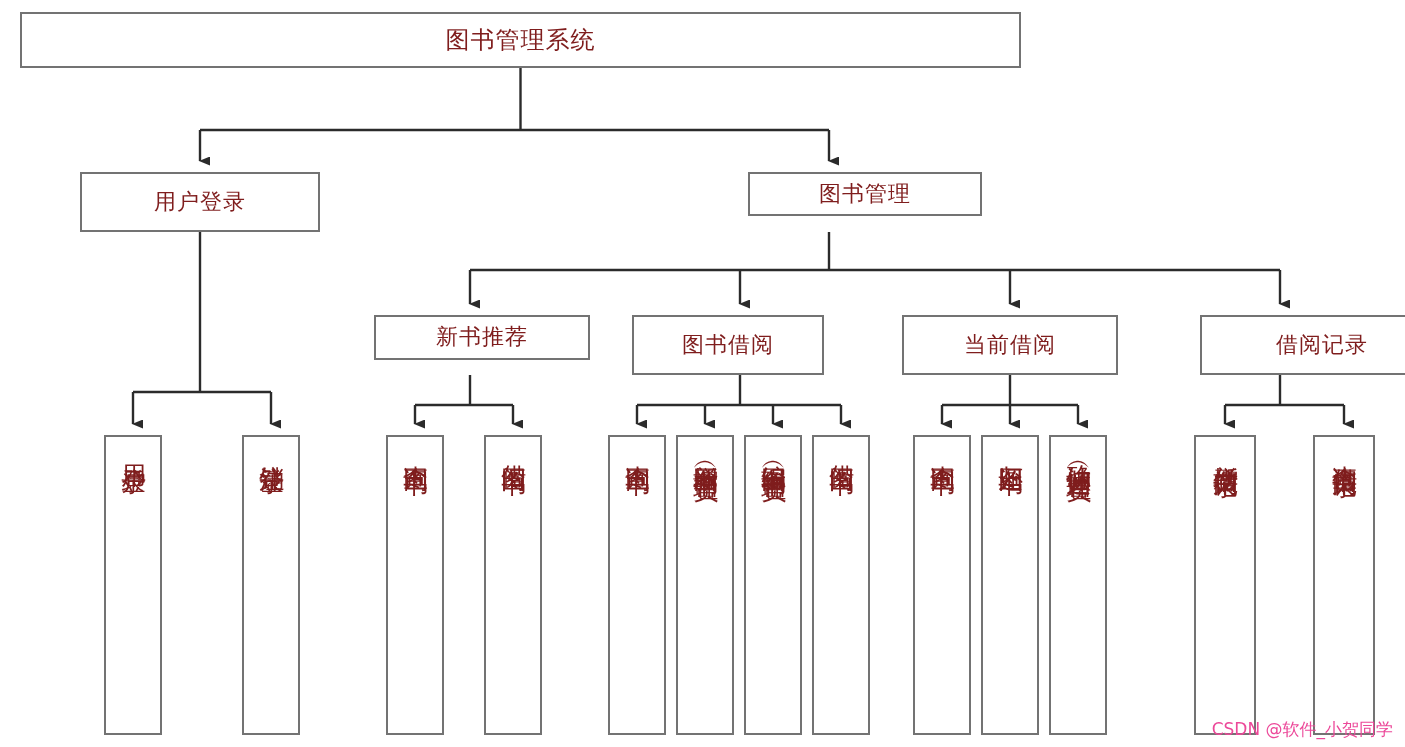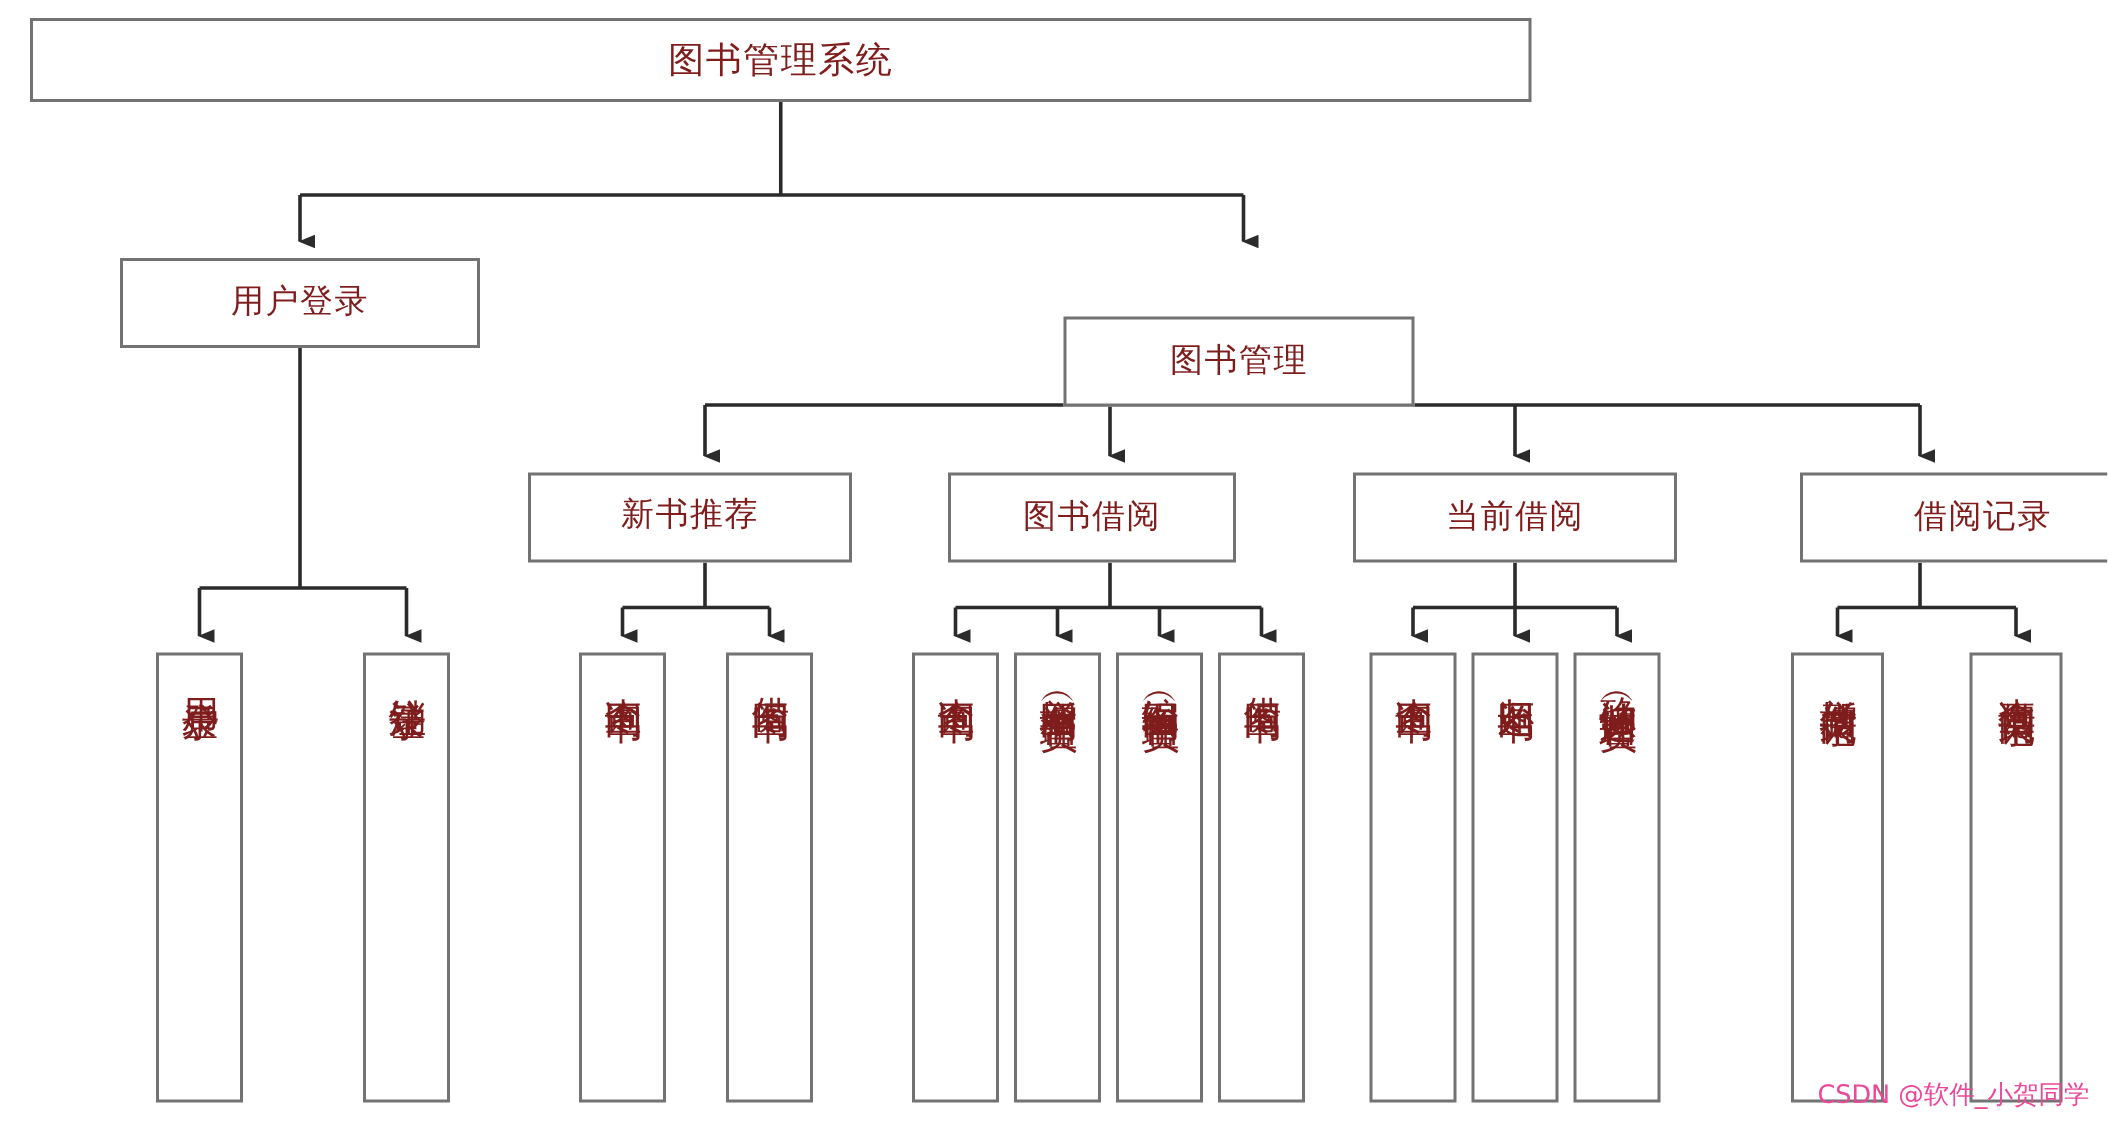--- a/index.html
+++ b/index.html
@@ -116,24 +116,24 @@
       </g>
   </svg>
 
   <div id="node-layer">
       <div class="node-box horizontal root" style="left: 20px; top: 12px; width: 1001px; height: 56px;">
         <span class="node-label">图书管理系统</span>
       </div>
       <div class="node-box horizontal" style="left: 80px; top: 172px; width: 240px; height: 60px;">
         <span class="node-label">用户登录</span>
       </div>
-      <div class="node-box horizontal" style="left: 709px; top: 172px; width: 234px; height: 60px; margin-top: 39px;">
+      <div class="node-box horizontal" style="left: 748px; top: 172px; width: 234px; height: 44px;">
         <span class="node-label">图书管理</span>
       </div>
-      <div class="node-box horizontal" style="left: 352px; top: 315px; width: 216px; height: 60px; font-family: Liberation Mono, monospace;">
+      <div class="node-box horizontal" style="left: 374px; top: 315px; width: 216px; height: 45px;">
         <span class="node-label">新书推荐</span>
       </div>
       <div class="node-box horizontal" style="left: 632px; top: 315px; width: 192px; height: 60px;">
         <span class="node-label">图书借阅</span>
       </div>
       <div class="node-box horizontal" style="left: 902px; top: 315px; width: 216px; height: 60px; text-align: center;">
         <span class="node-label">当前借阅</span>
       </div>
       <div class="node-box horizontal" style="left: 1172px; top: 315px; width: 244px; height: 60px; margin-left: 28px;">
         <span class="node-label">借阅记录</span>

